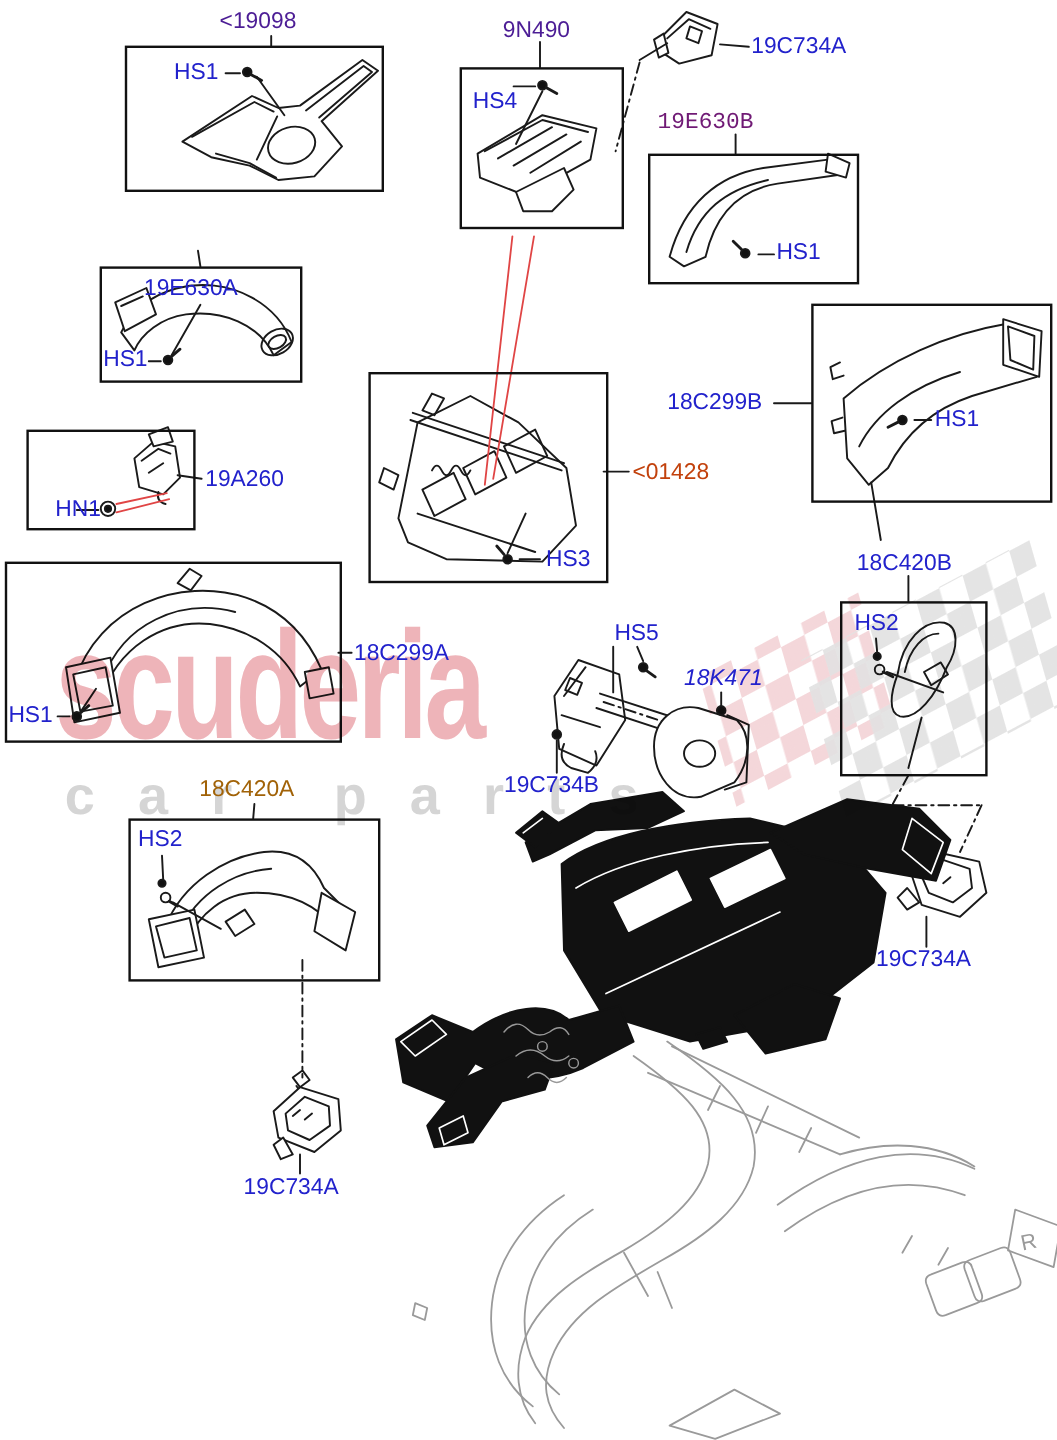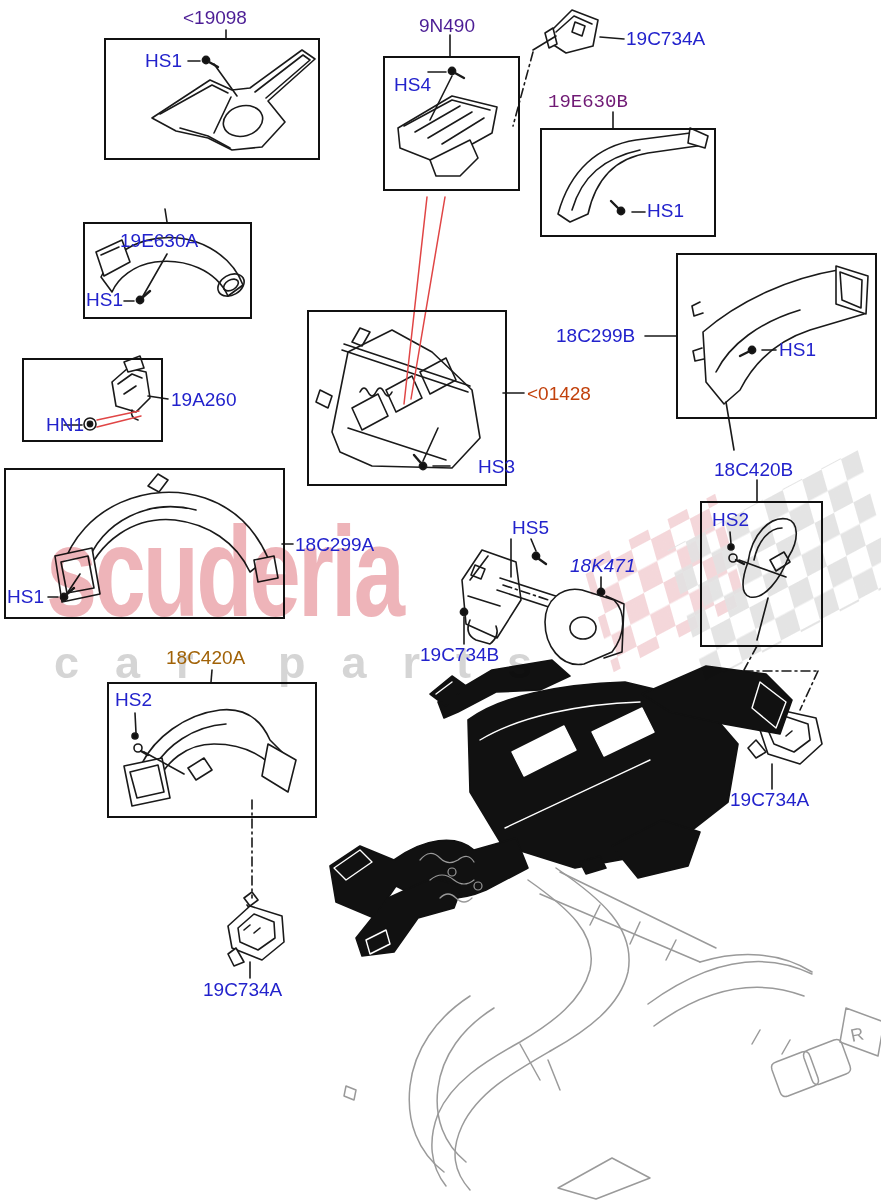--- a/index.html
+++ b/index.html
@@ -304,21 +304,21 @@
       <div class="callout" style="left: 419px; top: 16px; color: #4c1d95;">9N490</div>
       <div class="callout" style="left: 626px; top: 29px; color: rgb(34, 34, 204);">19C734A</div>
       <div class="callout" style="left: 548px; top: 93px; color: #701a75; font-family: Liberation Mono, monospace;">19E630B</div>
       <div class="callout" style="left: 647px; top: 201px; color: rgb(34, 34, 204);">HS1</div>
       <div class="callout" style="left: 120px; top: 190px; color: rgb(34, 34, 204); margin-top: 41px;">19E630A</div>
       <div class="callout" style="left: 86px; top: 290px; color: rgb(34, 34, 204);">HS1</div>
       <div class="callout" style="left: 394px; top: 63px; color: rgb(34, 34, 204); margin-top: 12px;">HS4</div>
       <div class="callout" style="left: 145px; top: 51px; color: rgb(34, 34, 204);">HS1</div>
       <div class="callout" style="left: 556px; top: 326px; color: rgb(34, 34, 204);">18C299B</div>
       <div class="callout" style="left: 527px; top: 384px; color: #c2410c;">&lt;01428</div>
-      <div class="callout" style="left: 478px; top: 457px; color: rgb(34, 34, 204);">HS3</div>
+      <div class="callout" style="left: 455px; top: 457px; color: rgb(34, 34, 204);">HS3</div>
       <div class="callout" style="left: 779px; top: 340px; color: rgb(34, 34, 204);">HS1</div>
       <div class="callout" style="left: 171px; top: 390px; color: rgb(34, 34, 204);">19A260</div>
       <div class="callout" style="left: 26px; top: 415px; color: rgb(34, 34, 204); margin-left: 20px;">HN1</div>
       <div class="callout" style="left: 295px; top: 535px; color: rgb(34, 34, 204);">18C299A</div>
       <div class="callout" style="left: 7px; top: 587px; color: rgb(34, 34, 204);">HS1</div>
       <div class="callout" style="left: 714px; top: 460px; color: rgb(34, 34, 204);">18C420B</div>
       <div class="callout" style="left: 712px; top: 510px; color: rgb(34, 34, 204);">HS2</div>
       <div class="callout" style="left: 512px; top: 518px; color: rgb(34, 34, 204);">HS5</div>
       <div class="callout" style="left: 570px; top: 556px; color: rgb(34, 34, 204); font-style: italic;">18K471</div>
       <div class="callout" style="left: 420px; top: 645px; color: rgb(34, 34, 204);">19C734B</div>

